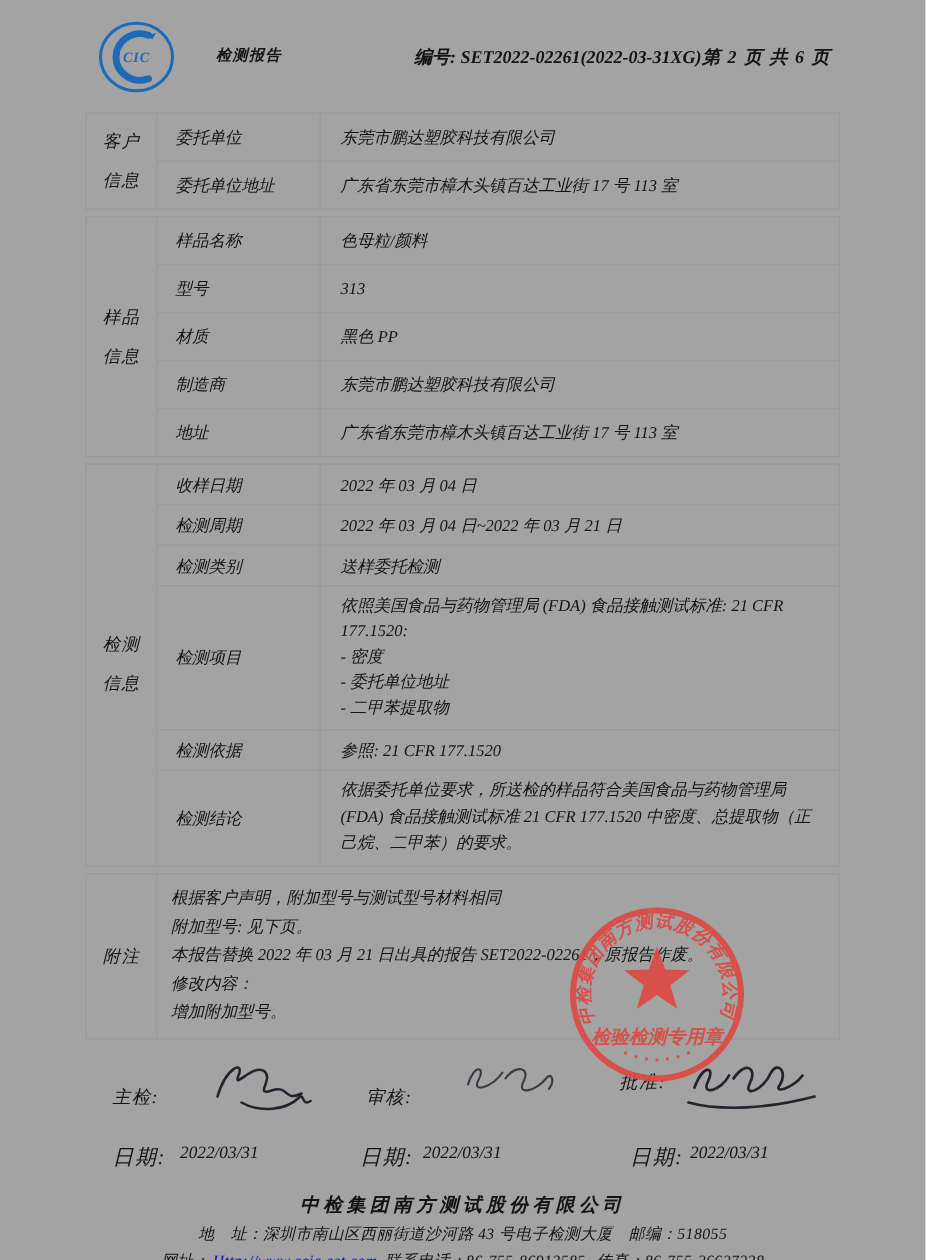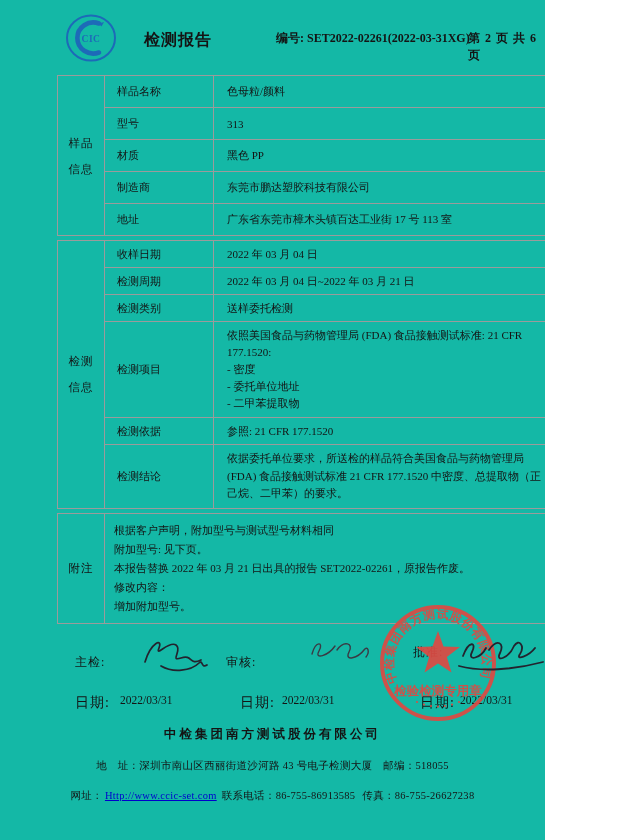--- a/index.html
+++ b/index.html
@@ -1,23 +1,23 @@
 <!DOCTYPE html>
 <html><head>
 <meta charset="utf-8">
 <style>
   html,body{margin:0;padding:0;background:#ffffff;}
   .page{
-    position:relative;width:545px;height:840px;background:#14b8a6;overflow:hidden;
-    font-family:"Liberation Serif","DejaVu Serif",serif;color:#141414;
+    position:relative;width:617px;height:840px;background:#a3a3a3;overflow:hidden;
+    font-family:"Liberation Serif","DejaVu Serif",serif;color:#141414;font-style:italic;
   }
   
   .header{position:relative;height:75px;}
   .logo{position:absolute;left:62px;top:13px;}
-  .hdr-title{position:absolute;left:144px;top:30px;font-size:16px;font-weight:bold;letter-spacing:1px;}
+  .hdr-title{position:absolute;left:144px;top:30px;font-size:10px;font-weight:bold;letter-spacing:1px;}
   .hdr-no{position:absolute;left:236px;top:30px;font-size:12px;font-weight:bold;margin-left:40px;}
   .hdr-page{position:absolute;left:468px;top:30px;font-size:12px;font-weight:bold;letter-spacing:1px;}
   
   table{border-collapse:collapse;table-layout:fixed;width:503px;margin:0 0 4px 57px;}
   td{border:1px solid #9b9b9b;font-size:11px;vertical-align:middle;padding:0;}
   td.sec{width:46px;text-align:center;font-size:11.5px;letter-spacing:1px;}
   td.sec div{line-height:26px;}
   td.lab{width:96px;padding-left:12px;}
   td.val{padding-left:13px;}
   .t1 td{height:31px;}
@@ -32,41 +32,57 @@
   .stamp{position:absolute;left:377px;top:602px;z-index:5;opacity:.92;}
   
   .sigrow{position:relative;width:503px;height:92px;margin:6px 0 0 57px;}
   .sigrow .slabel{position:absolute;font-size:12px;z-index:1;letter-spacing:1px;}
   .sigrow .sig{position:absolute;z-index:7;}
   .sigrow .dlabel{position:absolute;top:64px;font-size:14px;letter-spacing:1px;z-index:1;}
   .sigrow .dval{position:absolute;top:64px;width:110px;text-align:left;font-size:11.5px;z-index:1;}
   
   .footer{text-align:center;margin-top:4px;}
   .f-company{font-size:12.5px;font-weight:bold;letter-spacing:3px;}
-  .f-line{font-size:10.5px;margin-top:16px;letter-spacing:.3px;}
+  .f-line{font-size:10.5px;margin-top:4px;letter-spacing:.3px;}
   .f-link{color:#0000cc;text-decoration:underline;cursor:pointer;}
   .f-seg{margin:0 2px;}
 </style>
 </head>
 <body>
 
 <div class="page">
 
   <div class="header">
     <svg class="logo" width="58" height="50" viewBox="0 0 58 50">
       <ellipse cx="29" cy="25" rx="24" ry="22.5" fill="none" stroke="#1d6ab8" stroke-width="2"></ellipse>
       <path d="M 37,10.5 A 16,15.5 0 1 0 37,39.5" fill="none" stroke="#1d6ab8" stroke-width="4.6" stroke-linecap="round"></path>
       <path d="M37,10.5 l5,-1.5 l-2.5,4.5 Z" fill="#1d6ab8"></path>
       <text x="29" y="28.5" text-anchor="middle" font-size="9.5" font-weight="bold" fill="#1d6ab8" font-family="Liberation Serif, serif" letter-spacing="0.5">CIC</text>
     </svg>
     <div class="hdr-title">检测报告</div>
     <div class="hdr-no"><span>编号:</span> <span>SET2022-02261(2022-03-31XG)</span></div>
     <div class="hdr-page">第 2 页 共 6 页</div>
   </div>
 
+  <table class="t1">
+    <tbody>
+        <tr>
+      <td class="sec" rowspan="2">
+        <div>客户</div>
+        <div>信息</div>
+      </td>
+      <td class="lab">委托单位</td>
+      <td class="val">东莞市鹏达塑胶科技有限公司</td>
+    </tr>
+    <tr>
+      <td class="lab">委托单位地址</td>
+      <td class="val">广东省东莞市樟木头镇百达工业街 17 号 113 室</td>
+    </tr>
+  </tbody>
+    </table>
 
   <table class="t2">
     <tbody>
         <tr>
       <td class="sec" rowspan="5">
         <div>样品</div>
         <div>信息</div>
       </td>
       <td class="lab">样品名称</td>
       <td class="val">色母粒/颜料</td>
@@ -162,21 +178,21 @@
         <circle cx="75" cy="102.5" r="1.1"></circle>
         <circle cx="82" cy="100" r="1.1"></circle>
     </g>
   </svg>
 
   <div class="sigrow">
     <span class="slabel" style="left:18px;top:24px;">主检:</span>
     <svg class="sig" style="left:78px;top:2px;" width="84" height="46" viewBox="0 0 84 46">
       <path d="M10,30 C16,10 28,6 24,16 C20,26 34,8 41,13 C48,18 34,30 46,26 C58,22 54,34 66,28 M26,34 C38,41 56,39 64,31 C68,27 66,37 72,33" fill="none" stroke="#23232e" stroke-width="1.7" stroke-linecap="round"></path>
     </svg>
-    <span class="slabel" style="left:169px;top:24px;">审核:</span>
+    <span class="slabel" style="left:187px;top:24px;">审核:</span>
     <svg class="sig" style="left:243px;top:4px;" width="80" height="42" viewBox="0 0 80 42">
       <path d="M12,20 C16,6 24,8 19,17 C14,26 28,22 35,12 M37,16 C44,6 54,9 49,18 C44,28 58,24 64,16 C68,11 70,18 66,23" fill="none" stroke="#3a3a44" stroke-width="1.4" stroke-linecap="round"></path>
     </svg>
     <span class="slabel" style="left:356px;top:14px;">批准:</span>
     <svg class="sig" style="left:398px;top:0;" width="100" height="48" viewBox="0 0 100 48">
       <path d="M8,26 C14,10 22,12 17,22 C12,32 26,28 31,18 M34,20 C42,8 50,13 45,23 C40,33 54,28 59,16 C64,8 70,16 65,24 C60,31 74,26 80,18 M4,36 C26,42 58,40 88,32" fill="none" stroke="#23232e" stroke-width="1.8" stroke-linecap="round"></path>
     </svg>
     <span class="dlabel" style="left:18px;">日期:</span>
     <span class="dval" style="left:63px;">2022/03/31</span>
     <span class="dlabel" style="left:183px;">日期:</span>

